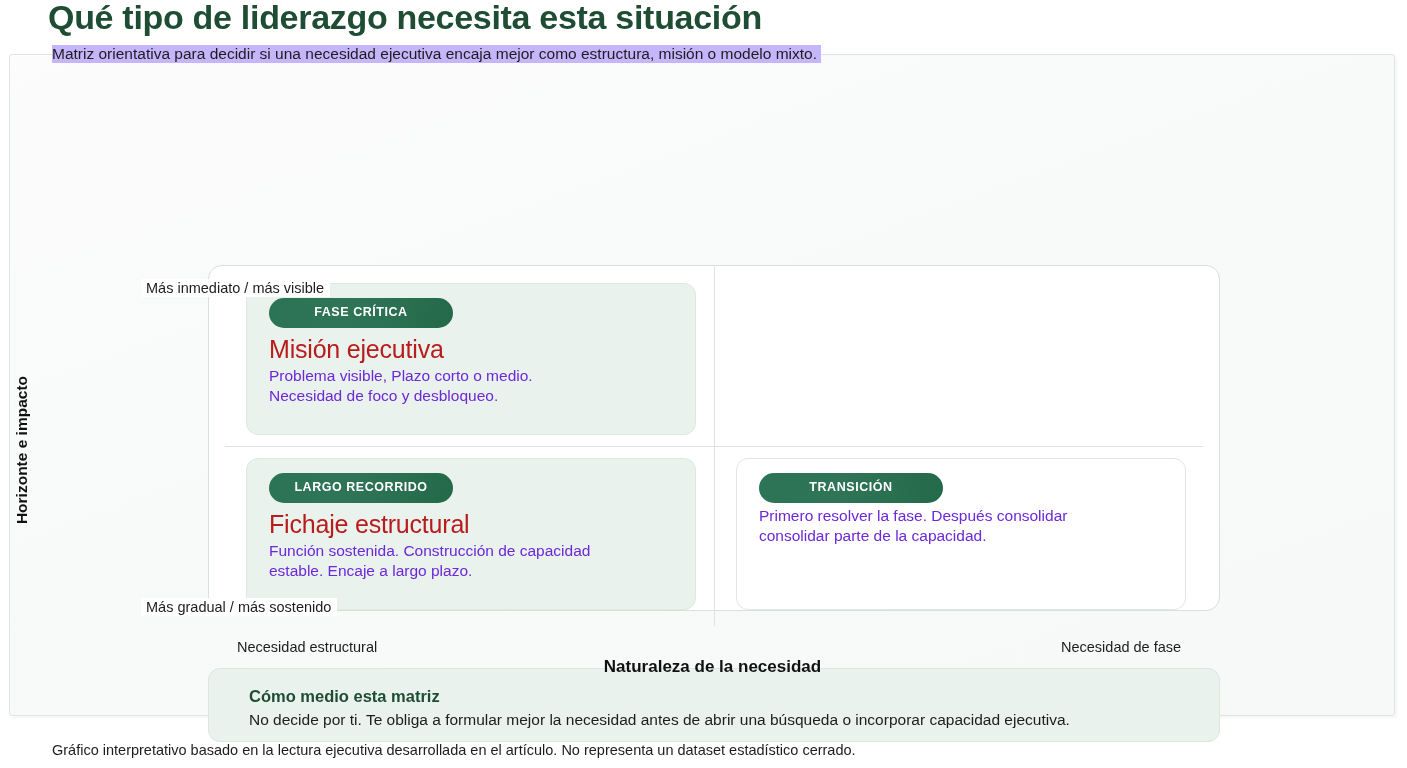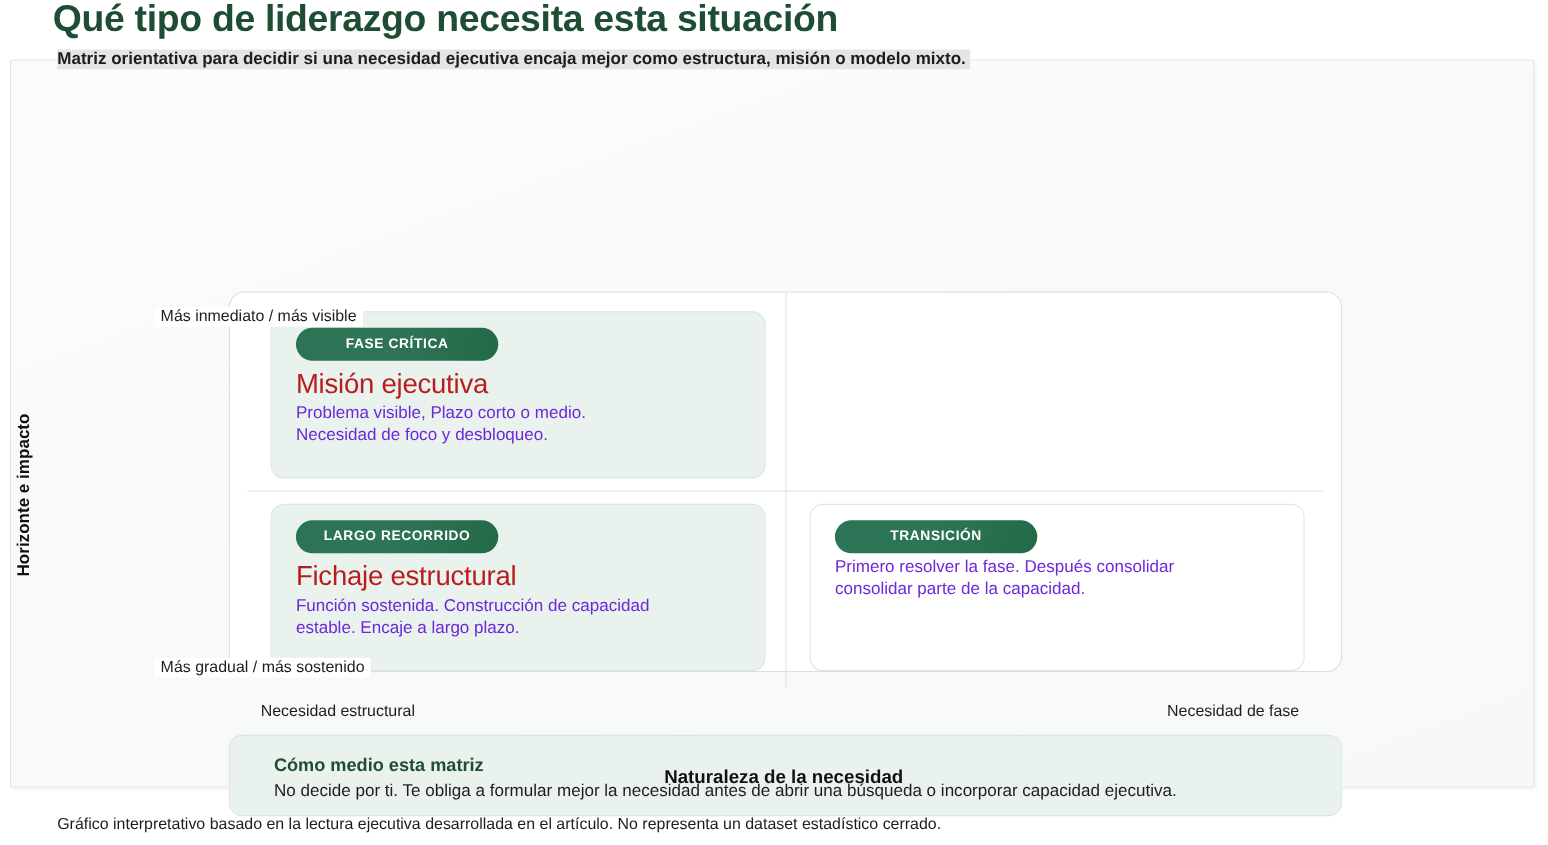--- a/index.html
+++ b/index.html
@@ -30,24 +30,24 @@
     font-weight: bold;
     color: #1e4d33;
     letter-spacing: -0.3px;
     white-space: nowrap;
   }
   #page-subtitle {
     position: absolute;
     left: 52px;
     top: 45px;
     font-size: 15.5px;
-    font-weight: bold;
-    color: #1d1d1d;
-    white-space: nowrap;
-    background: #e5e5e5;
+    font-weight: normal;
+    color: #1d1d1d;
+    white-space: nowrap;
+    background: #c4b5fd;
     padding: 0 4px 0 0;
     z-index: 6;
   }
 
   
   #figure-frame {
     position: absolute;
     left: 9px;
     top: 54px;
     width: 1386px;
@@ -77,21 +77,20 @@
   #x-axis-title {
     position: absolute;
     left: 430px;
     top: 602px;
     width: 545px;
     text-align: center;
     font-size: 17px;
     font-weight: bold;
     color: #111111;
     z-index: 7;
-    margin-top: 40px;
   }
 
   
   #matrix-frame {
     position: absolute;
     left: 198px;
     top: 210px;
     width: 1012px;
     height: 346px;
     background: #ffffff;

